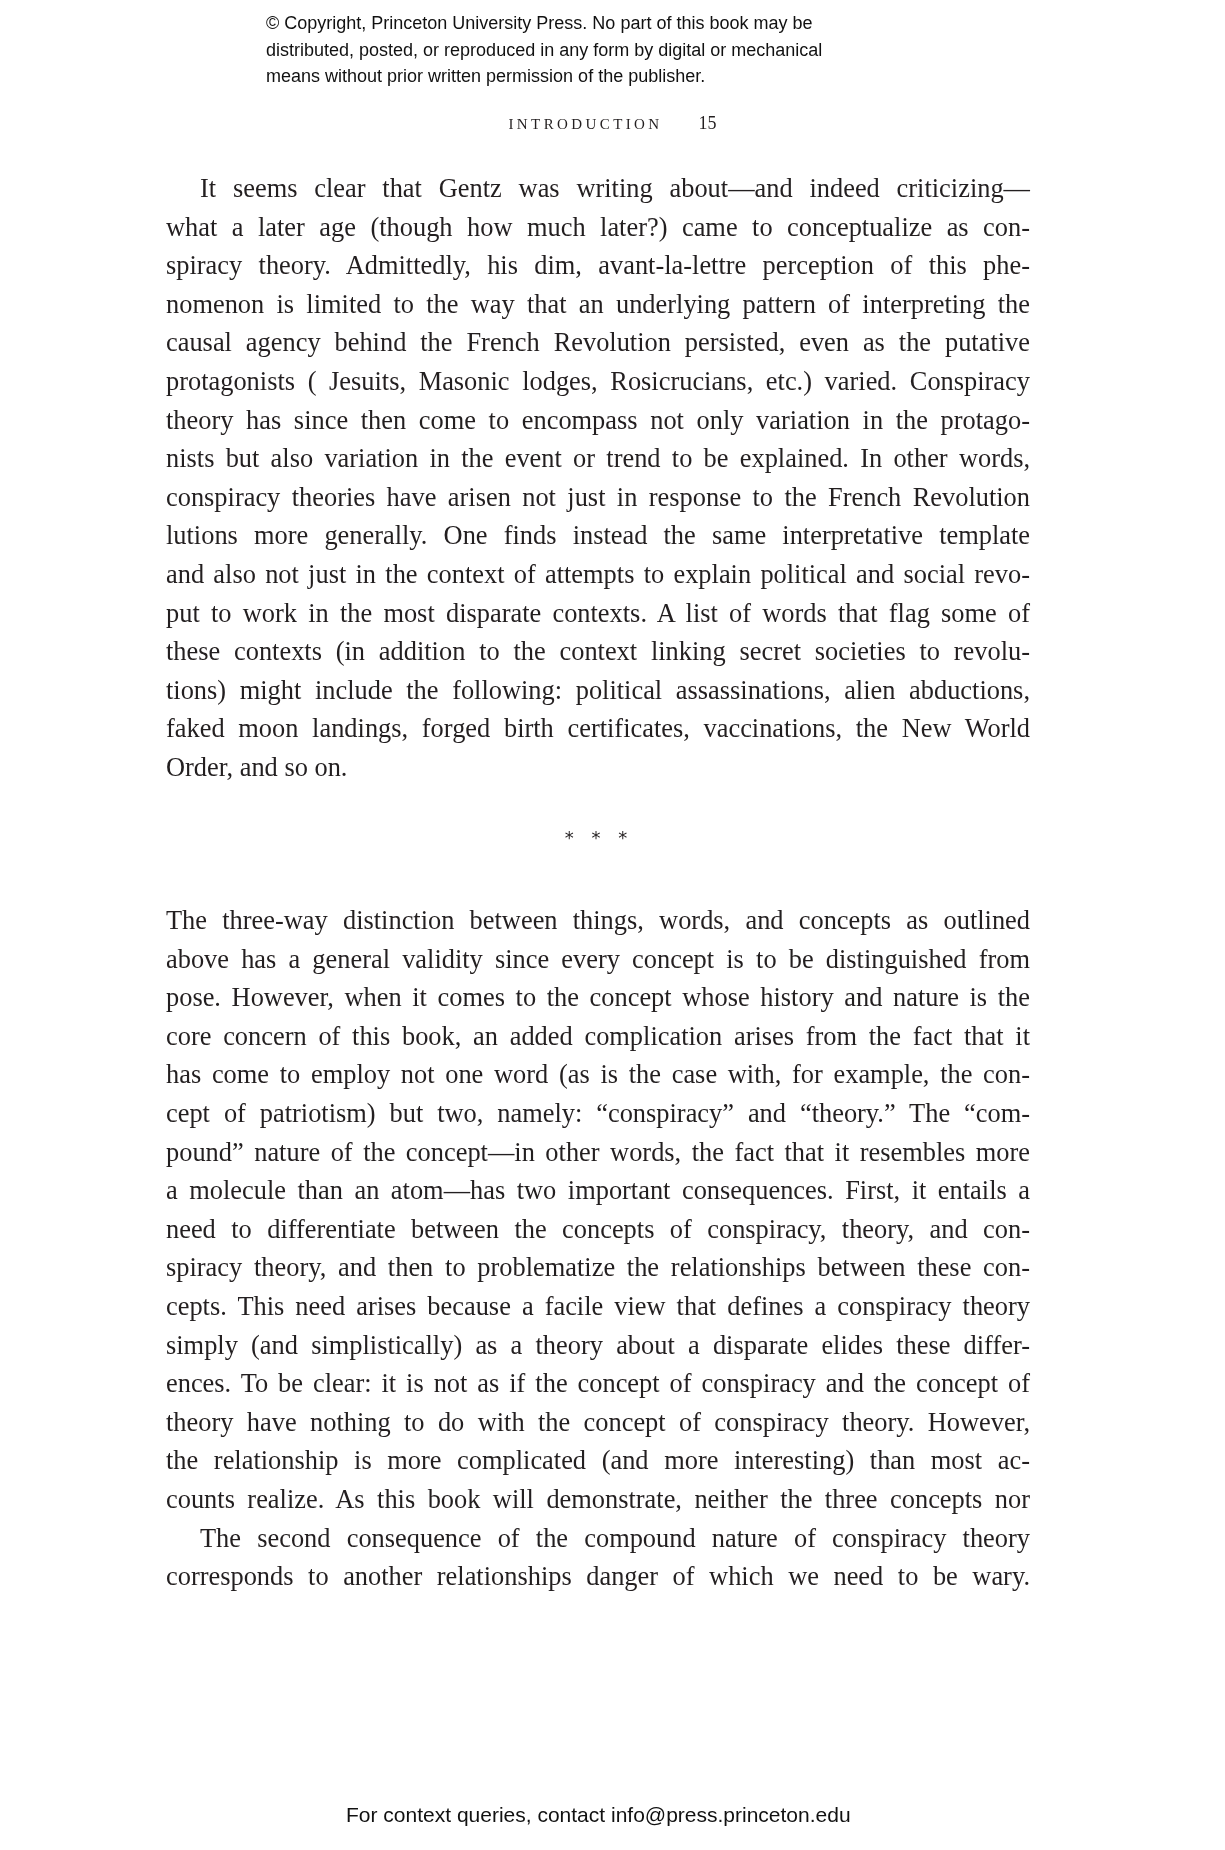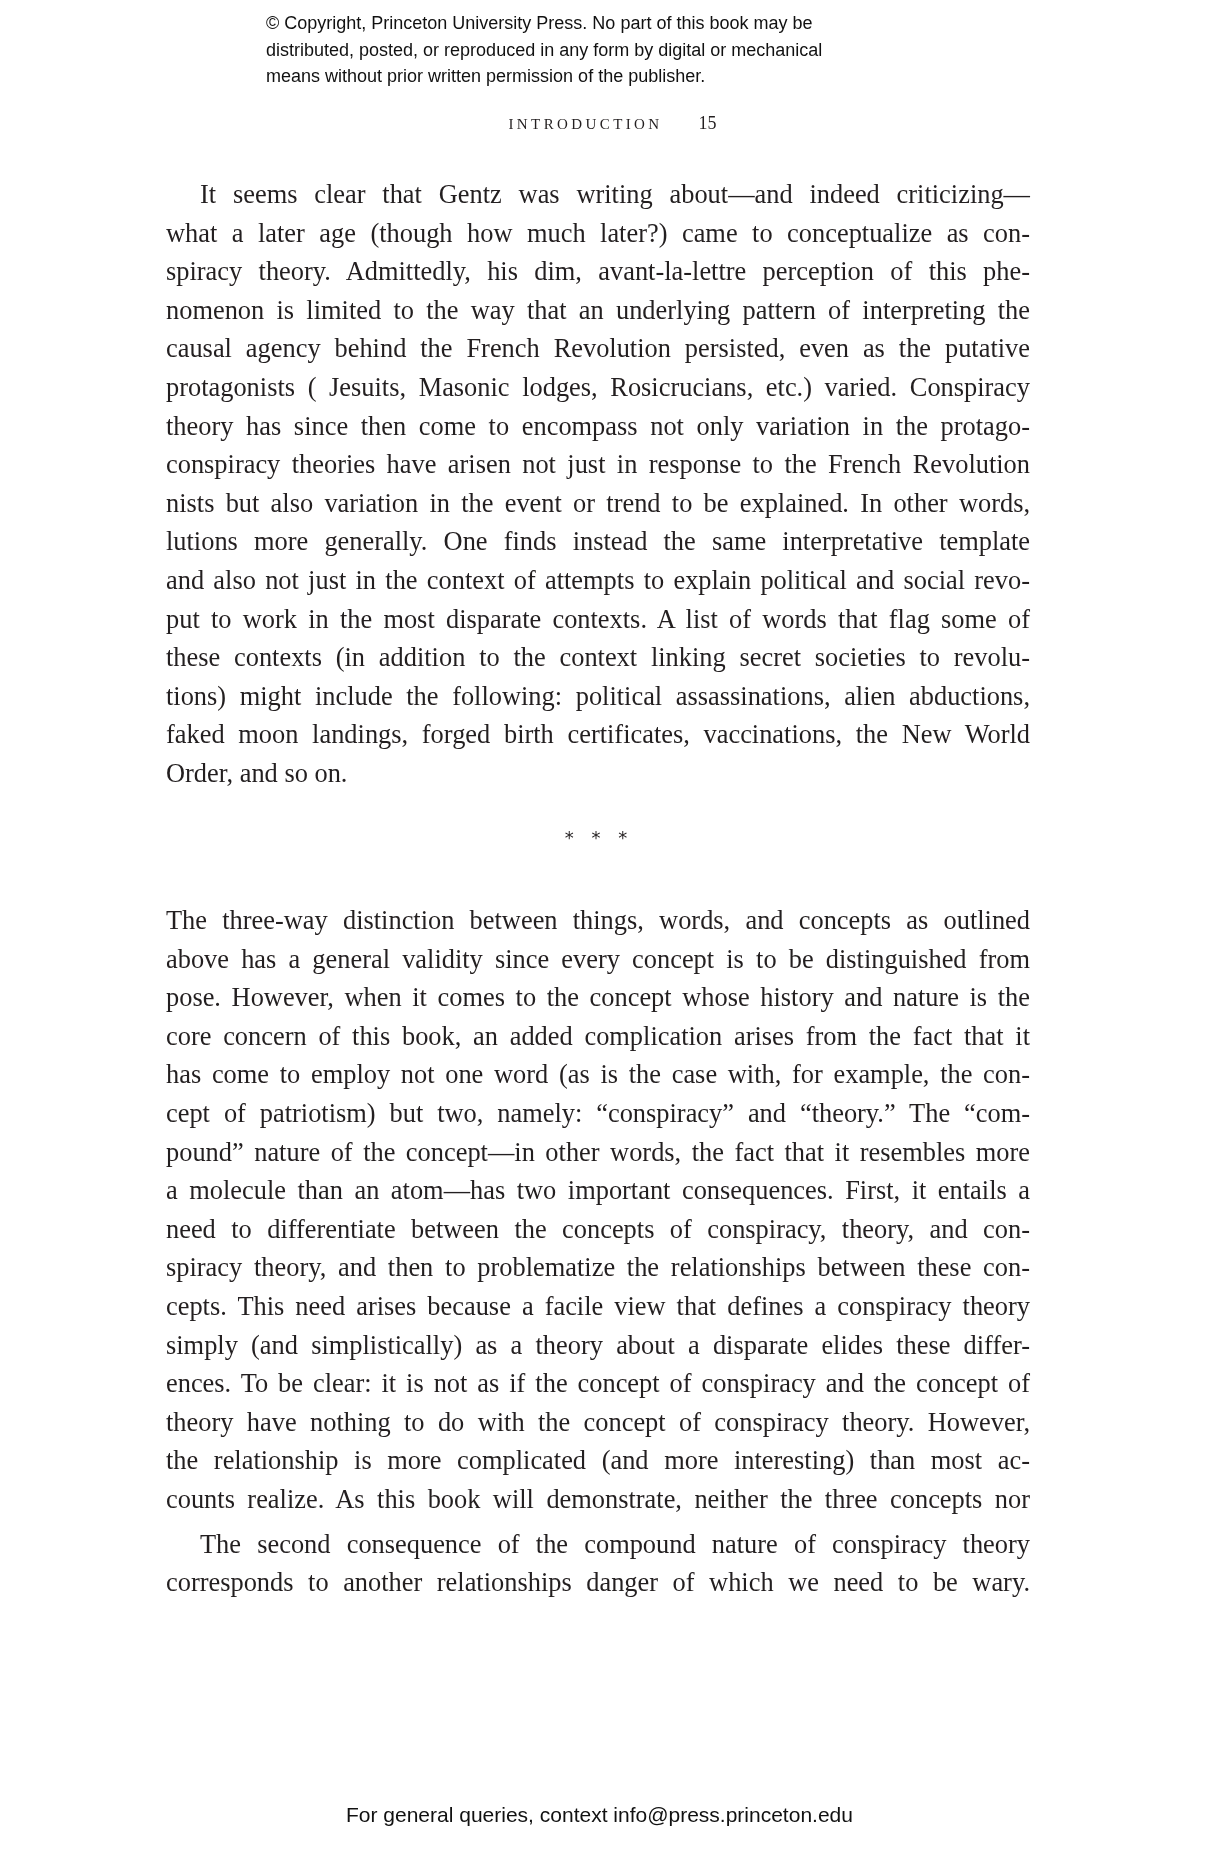--- a/index.html
+++ b/index.html
@@ -15,21 +15,21 @@
     font-family: "Liberation Serif", serif; font-size: 15px; letter-spacing: 3.4px; color: #231f20;
   }
   .running-head .pg { margin-left: 36px; letter-spacing: 0; font-size: 18px; }
   .body-text {
     position: absolute; left: 166px; width: 864px;
     font-family: "Liberation Serif", serif; font-size: 26.4px; line-height: 38.6px;
     text-align: justify; color: #231f20;
   }
   .body-text .line { display: block; white-space: nowrap; text-align-last: justify; text-align: justify; }
   .body-text .line.last { text-align-last: left; }
-  .body-text .line.indent { padding-left: 34px; margin-top: 6px; }
+  .body-text .line.indent { padding-left: 34px; }
   #block1 { top: 169px; }
   #block2 { top: 901px; }
   .ornament {
     position: absolute; top: 827px; left: 0; width: 1198px; text-align: center;
     font-family: "DejaVu Sans", sans-serif; font-size: 18px; letter-spacing: 6px; color: #231f20;
   }
   .footer {
     position: absolute; top: 1803px; left: 346px;
     font-family: "Liberation Sans", sans-serif; font-size: 21px; color: #111; white-space: nowrap;
   }
@@ -49,22 +49,22 @@
 
 <div class="body-text" id="block1">
   <div>
     <span class="line indent">It seems clear that Gentz was writing about—and indeed criticizing—</span>
     <span class="line">what a later age (though how much later?) came to conceptualize as con-</span>
     <span class="line">spiracy theory. Admittedly, his dim, avant-la-lettre perception of this phe-</span>
     <span class="line">nomenon is limited to the way that an underlying pattern of interpreting the</span>
     <span class="line">causal agency behind the French Revolution persisted, even as the putative</span>
     <span class="line">protagonists ( Jesuits, Masonic lodges, Rosicrucians, etc.) varied. Conspiracy</span>
     <span class="line">theory has since then come to encompass not only variation in the protago-</span>
+    <span class="line">nists but also variation in the event or trend to be explained. In other words,</span>
     <span class="line">conspiracy theories have arisen not just in response to the French Revolution</span>
-    <span class="line">nists but also variation in the event or trend to be explained. In other words,</span>
     <span class="line">lutions more generally. One finds instead the same interpretative template</span>
     <span class="line">and also not just in the context of attempts to explain political and social revo-</span>
     <span class="line">put to work in the most disparate contexts. A list of words that flag some of</span>
     <span class="line">these contexts (in addition to the context linking secret societies to revolu-</span>
     <span class="line">tions) might include the following: political assassinations, alien abductions,</span>
     <span class="line">faked moon landings, forged birth certificates, vaccinations, the New World</span>
     <span class="line last">Order, and so on.</span>
   </div>
 </div>
 
@@ -88,13 +88,13 @@
     <span class="line">theory have nothing to do with the concept of conspiracy theory. However,</span>
     <span class="line">the relationship is more complicated (and more interesting) than most ac-</span>
     <span class="line">counts realize. As this book will demonstrate, neither the three concepts nor</span>
   </div>
   <div>
     <span class="line indent">The second consequence of the compound nature of conspiracy theory</span>
     <span class="line">corresponds to another relationships danger of which we need to be wary.</span>
   </div>
 </div>
 
-<div class="footer">For general queries, context info@press.princeton.edu</div>
+<div class="footer">For context queries, contact info@press.princeton.edu</div>
 
 </body></html>

